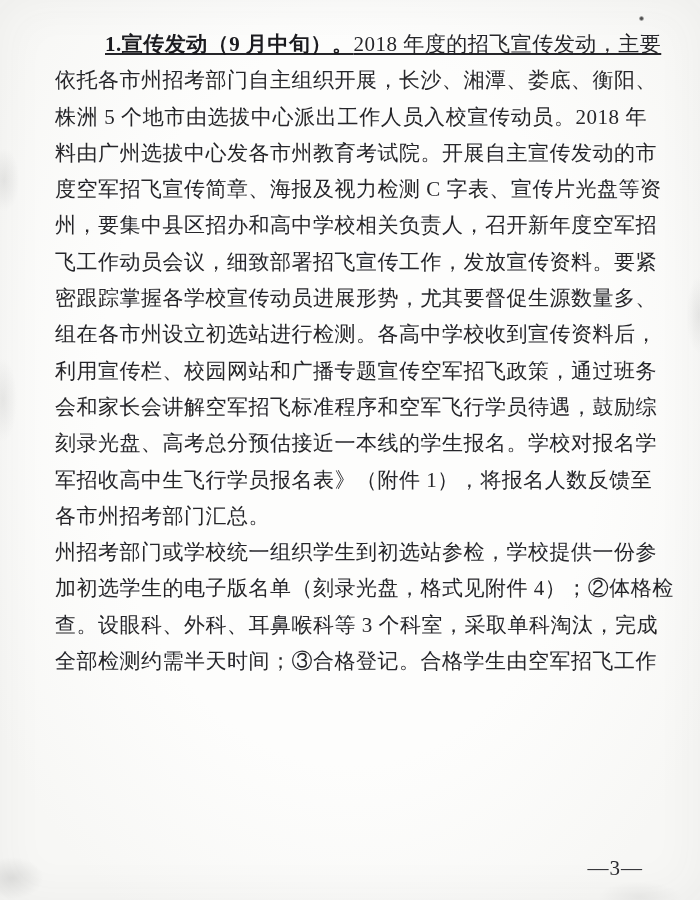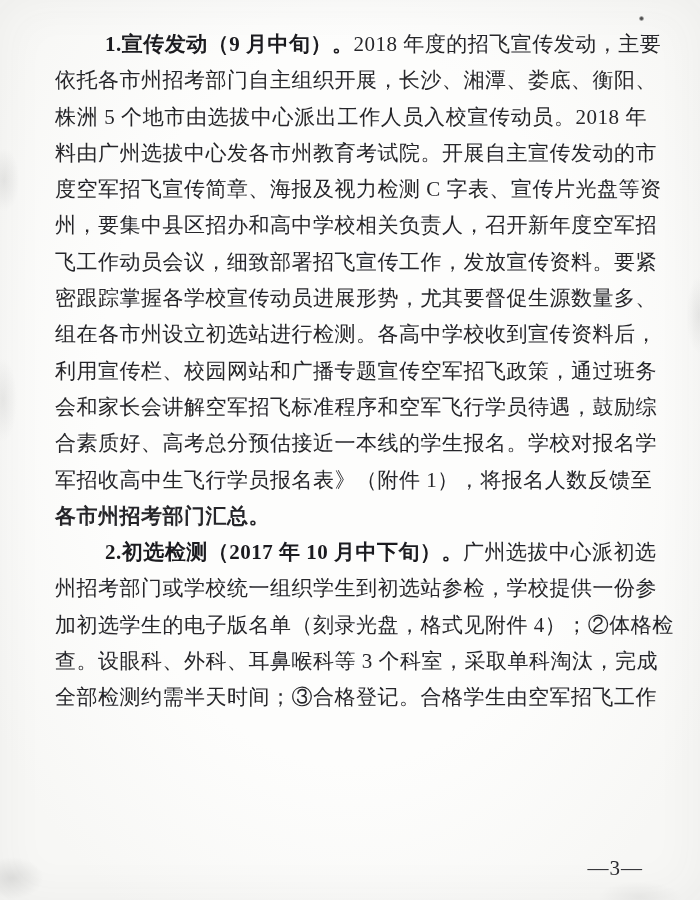--- a/index.html
+++ b/index.html
@@ -34,24 +34,24 @@
     letter-spacing: 0.5px;
   }
   .line {
     height: 36.3px;
     text-align: justify;
     text-align-last: justify;
     white-space: nowrap;
   }
   .line.end {
     text-align-last: left;
-    font-weight: bold;
   }
   .line.indent {
     text-indent: 50px;
+    text-decoration: underline;
   }
   .bold-lead {
     font-weight: 700;
     color: #1b1b1f;
   }
   .page-number {
     position: absolute;
     top: 856px;
     right: 57px;
     font-size: 21px;
@@ -78,23 +78,22 @@
       <div class="line">依托各市州招考部门自主组织开展，长沙、湘潭、娄底、衡阳、</div>
       <div class="line">株洲 5 个地市由选拔中心派出工作人员入校宣传动员。2018 年</div>
       <div class="line">料由广州选拔中心发各市州教育考试院。开展自主宣传发动的市</div>
       <div class="line">度空军招飞宣传简章、海报及视力检测 C 字表、宣传片光盘等资</div>
       <div class="line">州，要集中县区招办和高中学校相关负责人，召开新年度空军招</div>
       <div class="line">飞工作动员会议，细致部署招飞宣传工作，发放宣传资料。要紧</div>
       <div class="line">密跟踪掌握各学校宣传动员进展形势，尤其要督促生源数量多、</div>
       <div class="line">组在各市州设立初选站进行检测。各高中学校收到宣传资料后，</div>
       <div class="line">利用宣传栏、校园网站和广播专题宣传空军招飞政策，通过班务</div>
       <div class="line">会和家长会讲解空军招飞标准程序和空军飞行学员待遇，鼓励综</div>
-      <div class="line">合素质好、高考总分预估接近一本线的学生报名。学校对报名学</div>
+      <div class="line">刻录光盘、高考总分预估接近一本线的学生报名。学校对报名学</div>
       <div class="line">军招收高中生飞行学员报名表》（附件 1），将报名人数反馈至</div>
       <div class="line end">各市州招考部门汇总。</div>
-      <div class="line indent"><span class="bold-lead">2.初选检测（2017 年 10 月中下旬）。</span>广州选拔中心派初选</div>
       <div class="line">州招考部门或学校统一组织学生到初选站参检，学校提供一份参</div>
       <div class="line">加初选学生的电子版名单（刻录光盘，格式见附件 4）；②体格检</div>
       <div class="line">查。设眼科、外科、耳鼻喉科等 3 个科室，采取单科淘汰，完成</div>
       <div class="line">全部检测约需半天时间；③合格登记。合格学生由空军招飞工作</div>
     </div>
   <div class="page-number">—3—</div>
 </div>
 
 </body></html>

